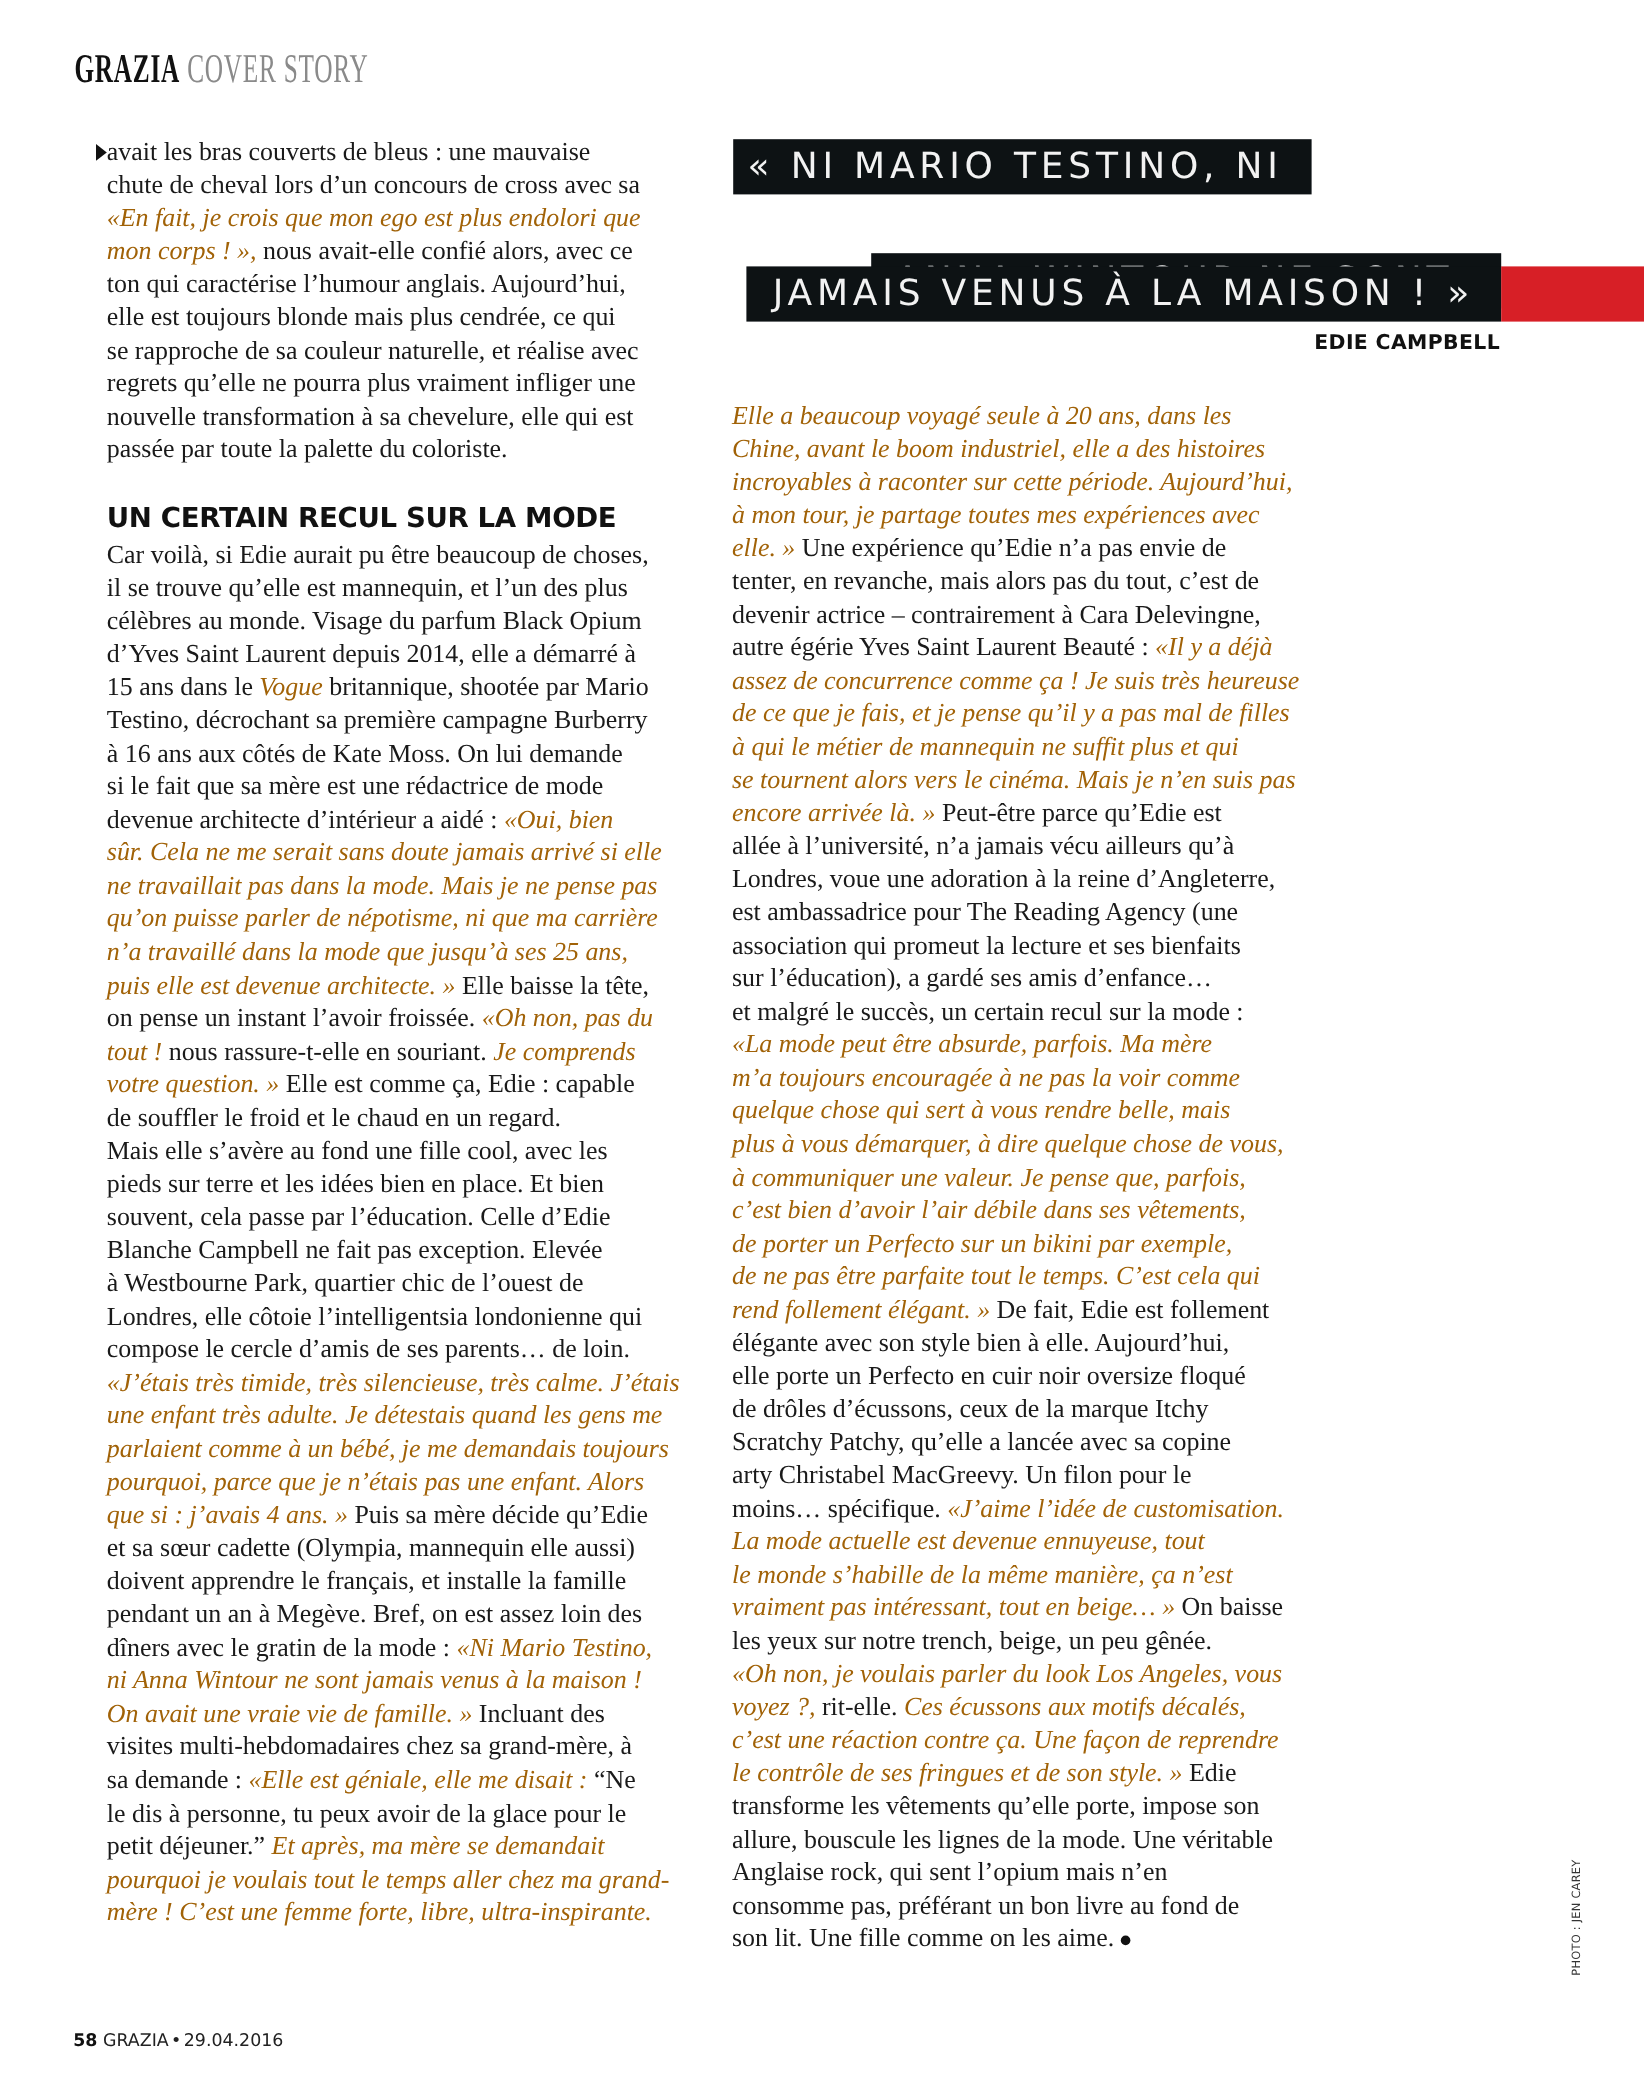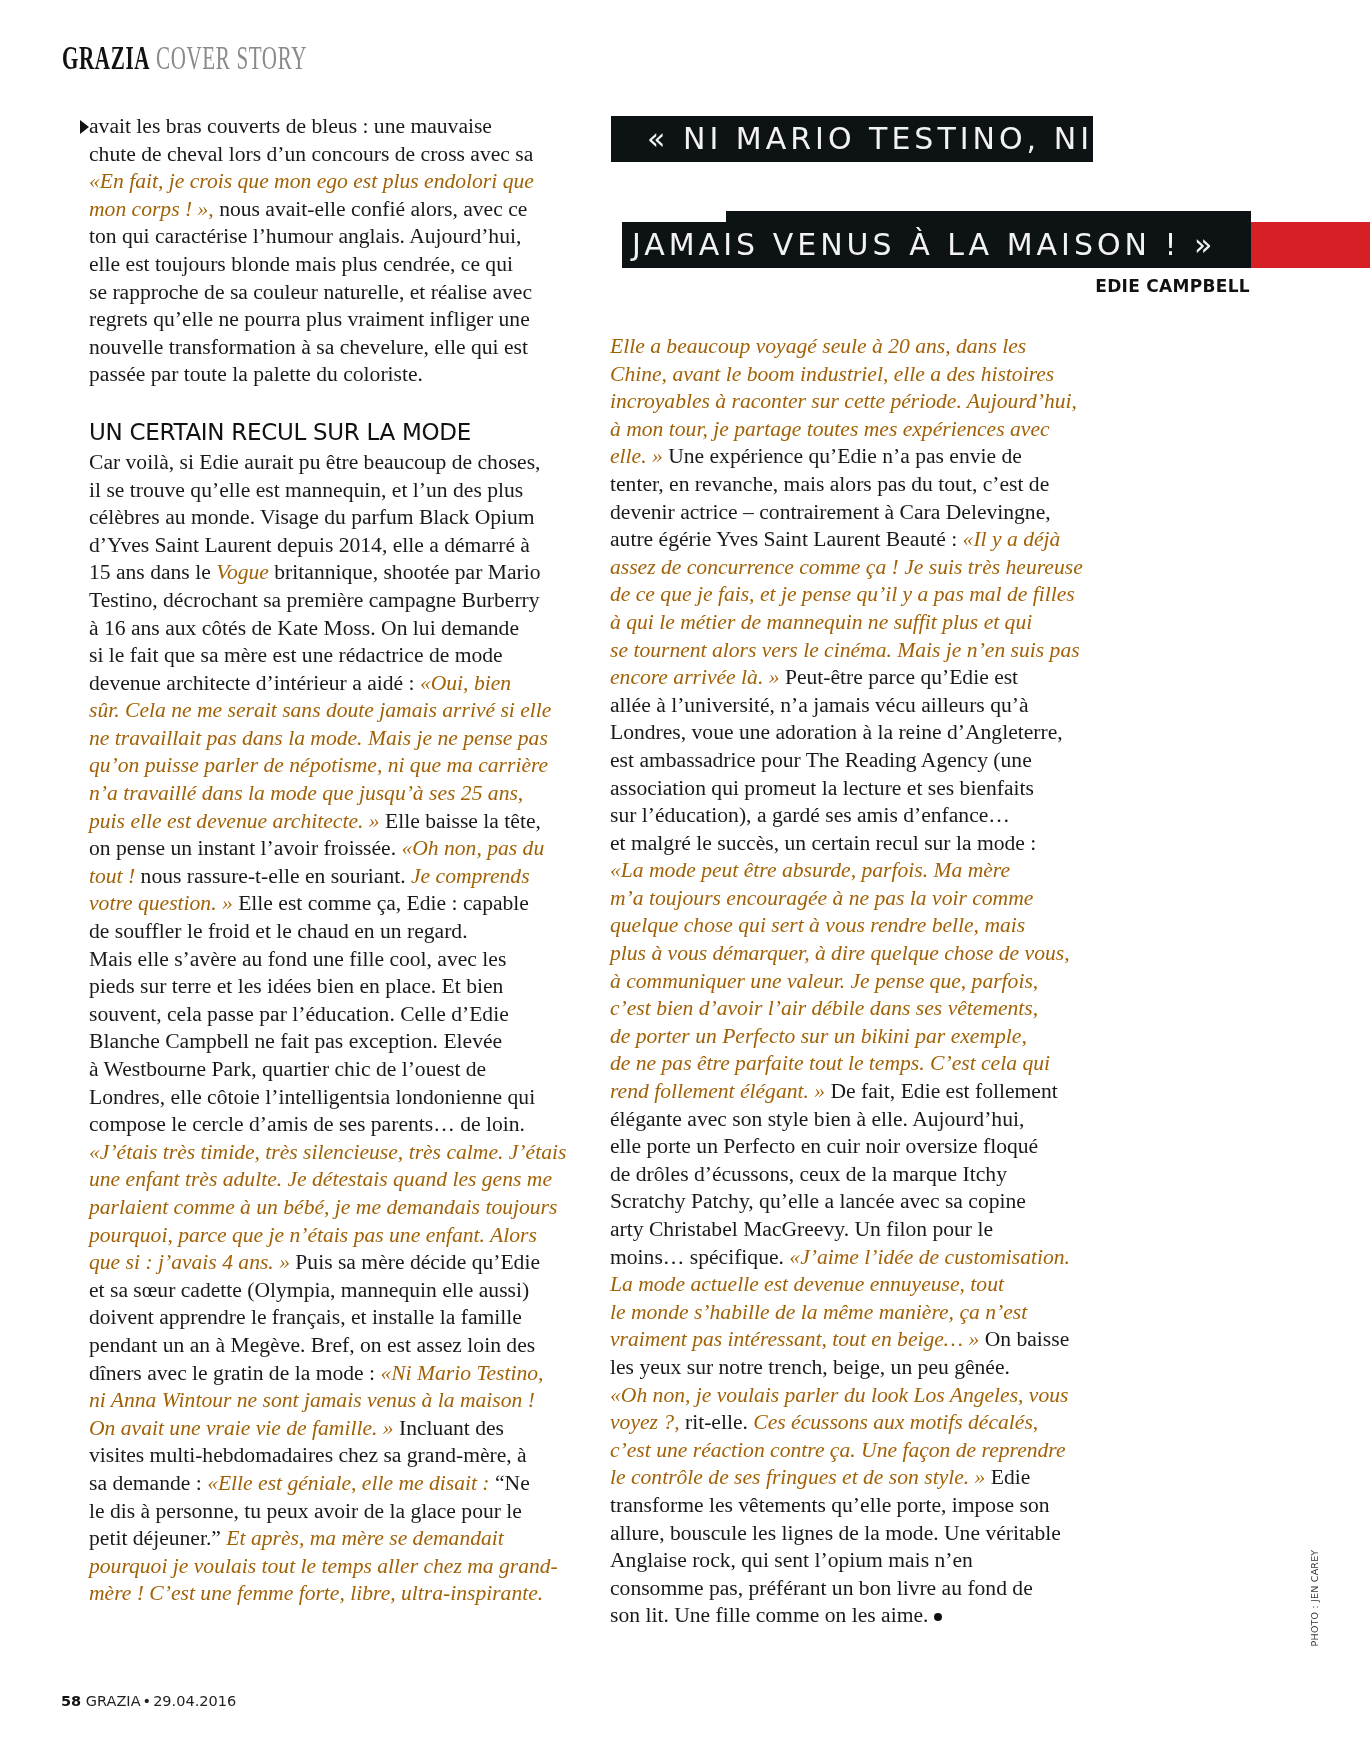--- a/index.html
+++ b/index.html
@@ -15,29 +15,29 @@
   .col { position:absolute; font-family:"Liberation Serif", serif; font-size:21.6px; color:#1a1a1a; }
   .col-left { left:89px; top:113px; width:490px; }
   .col-right { left:610px; top:333px; width:490px; }
   .line { height:27.6px; line-height:27.6px; white-space:nowrap; }
   .line i { font-style:italic; color:#a16207; }
 
   .continue-arrow { position:absolute; left:80px; top:120px; width:0; height:0;
     border-top:7px solid transparent; border-bottom:7px solid transparent; border-left:9px solid #111; }
 
   .subhead { height:30px; margin-top:28px; margin-bottom:2px; line-height:30px;
-    font-family:"DejaVu Sans", sans-serif; font-weight:normal; font-size:23px; color:#111;
+    font-family:"DejaVu Sans", sans-serif; font-weight:bold; font-size:23px; color:#111;
     letter-spacing:-0.3px; white-space:nowrap; }
 
   .pq-box { position:absolute; background:#0d1214; color:#f2f2f2; font-family:"DejaVu Sans", sans-serif;
     font-size:30px; letter-spacing:4px; font-weight:normal; line-height:46px; height:46px; white-space:nowrap;
     box-sizing:border-box; }
-  .pq-1 { left:611px; top:116px; width:482px; padding-left:12px;text-align:right; }
+  .pq-1 { left:611px; top:116px; width:482px; padding-left:12px; }
   .pq-2 { left:726px; top:169px; width:525px; padding-left:20px;margin-top:42px; }
-  .pq-3 { left:622px; top:222px; width:629px; padding-left:10px; }
+  .pq-3 { left:622px; top:222px; width:629px; padding-left:22px; }
   .pq-red { position:absolute; left:1251px; top:222px; width:119px; height:46px; }
   .pq-attrib { position:absolute; right:120px; top:276px; font-family:"DejaVu Sans", sans-serif;
     font-weight:bold; font-size:17px; color:#111; letter-spacing:0.3px; white-space:nowrap; }
 
   .end-mark { display:inline-block; width:8px; height:8px; background:#111; border-radius:50%;
     vertical-align:middle; margin-left:6px; }
 
   .credit { position:absolute; left:1314px; top:1598px; transform:translate(-50%,-50%) rotate(-90deg);
     font-family:"DejaVu Sans", sans-serif; font-size:9.5px; color:#333; white-space:nowrap; letter-spacing:0.2px; }
 

